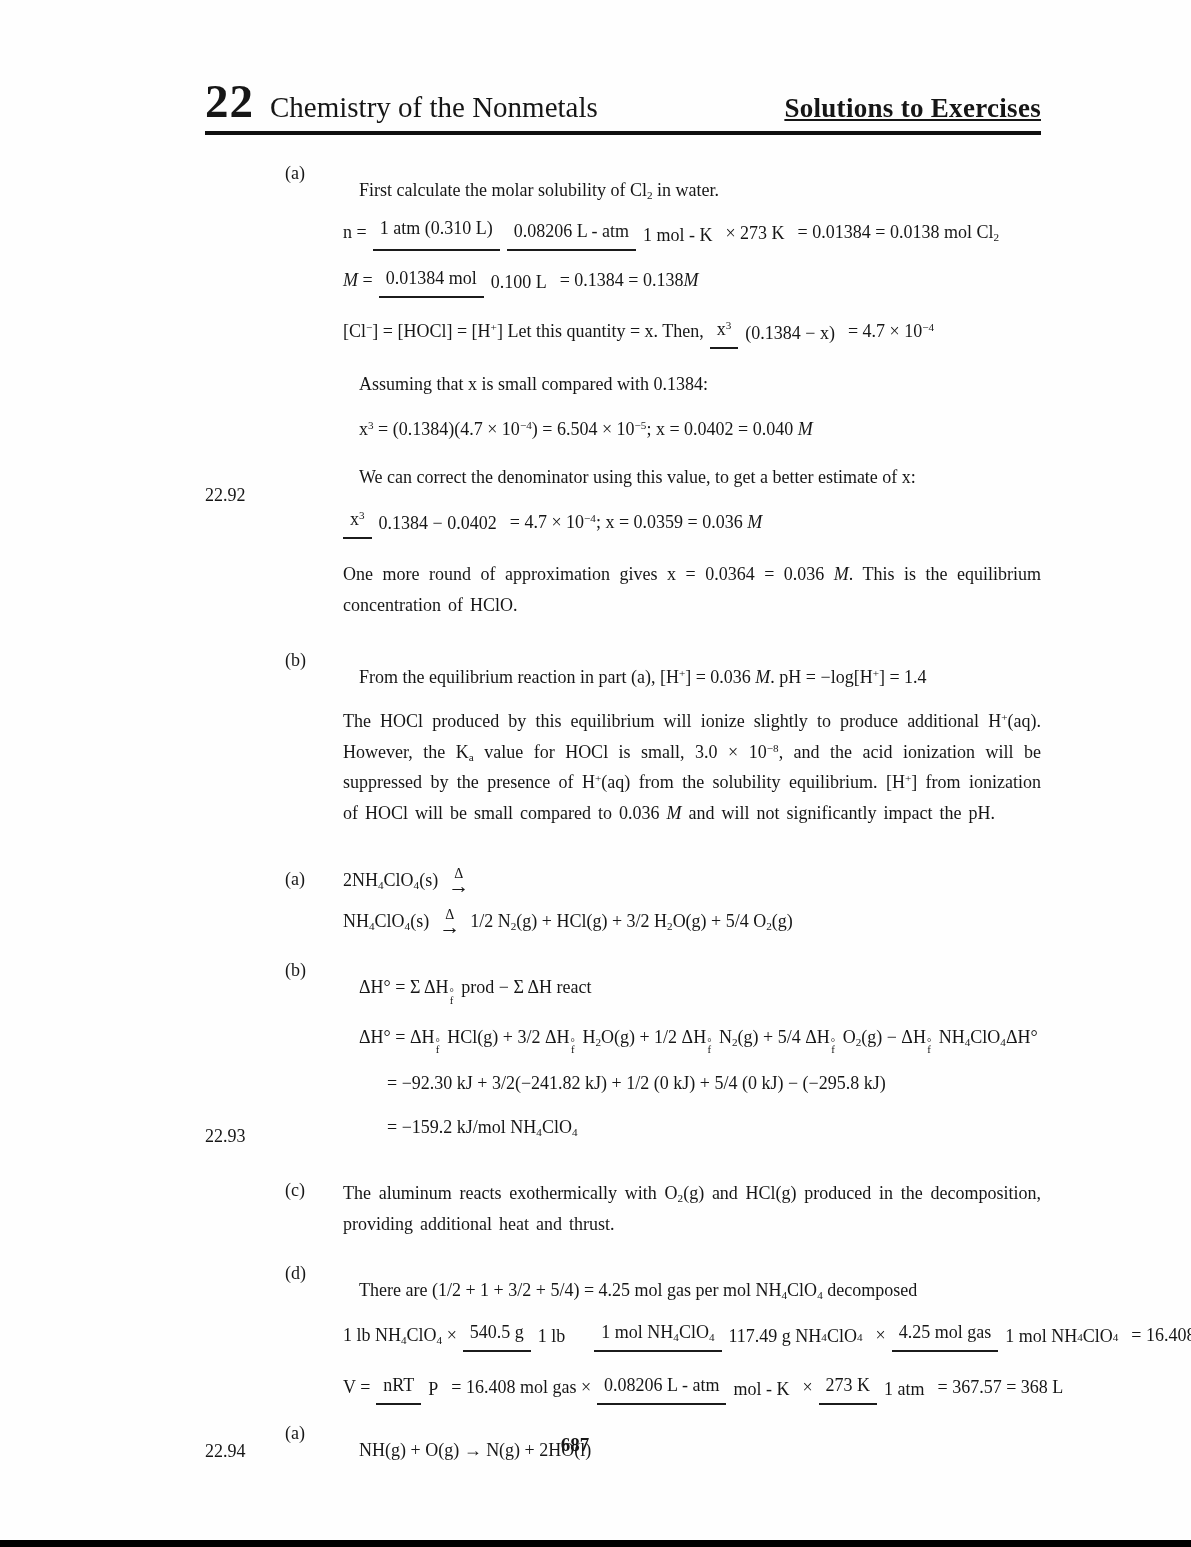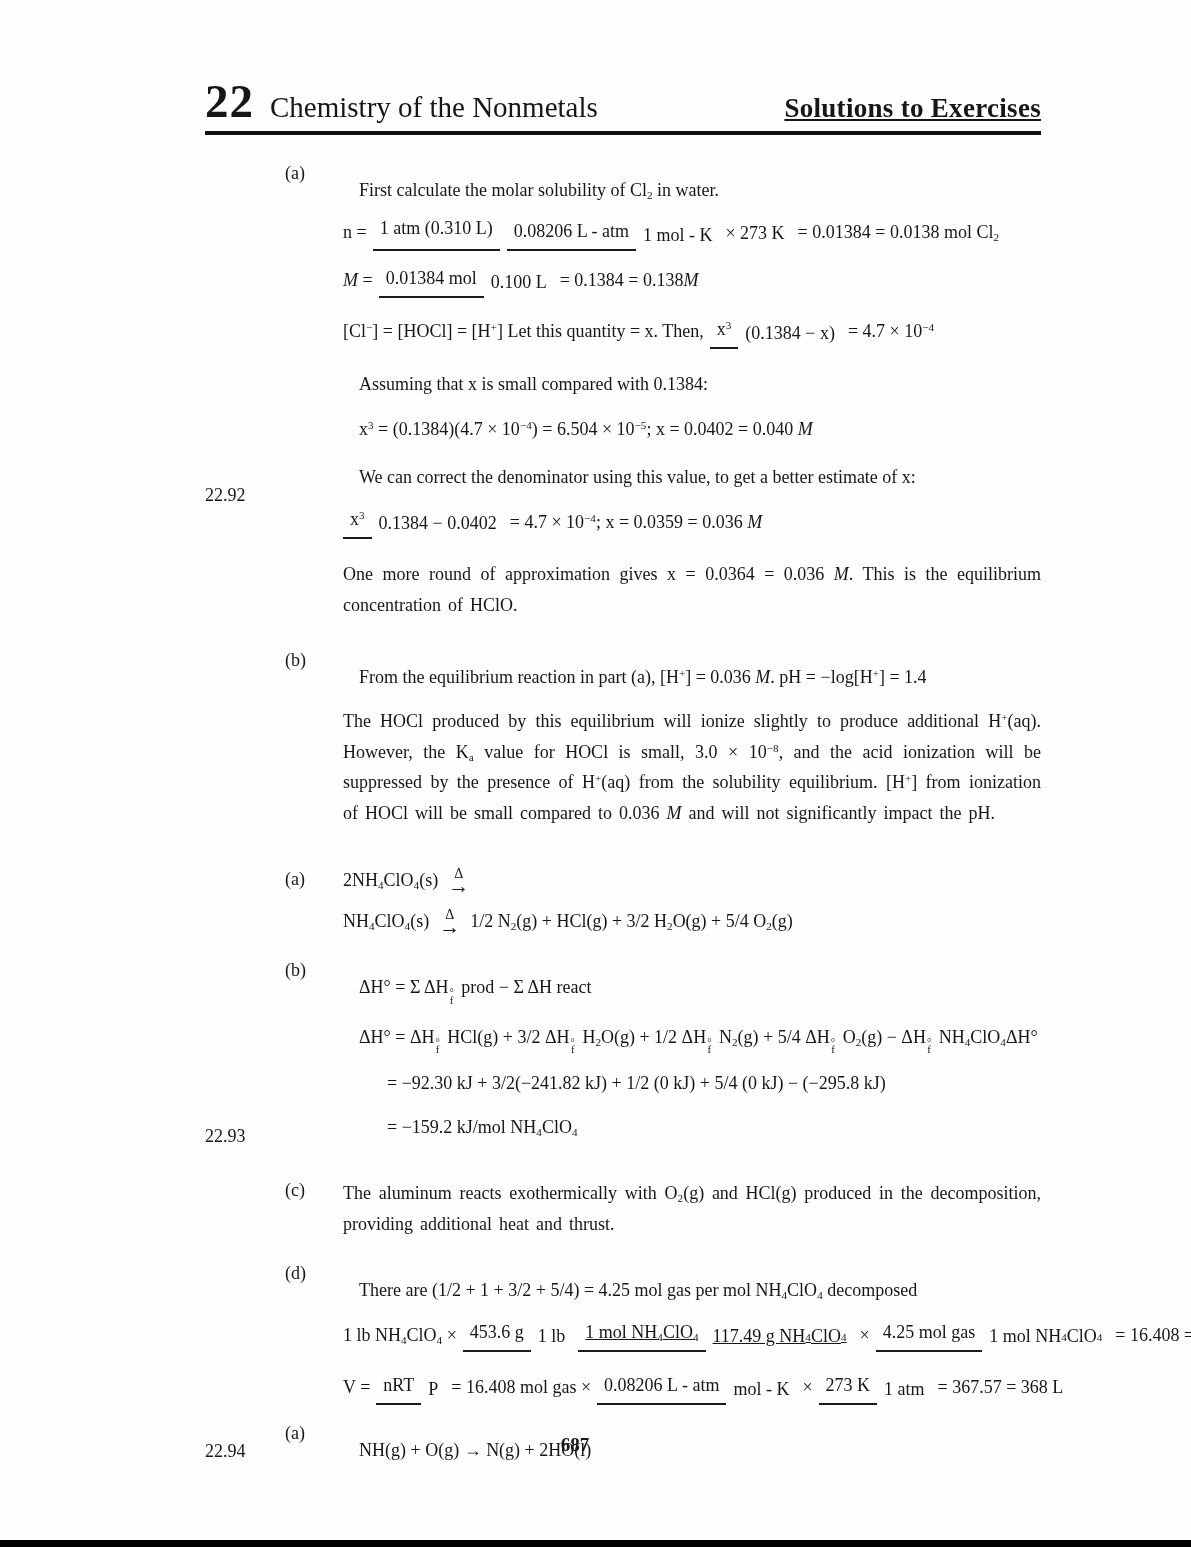--- a/index.html
+++ b/index.html
@@ -189,24 +189,24 @@
         </div>
 
         <div class="part" style="margin-top:22px;">
           <div class="plabel">(d)</div>
           <div class="ptext">
             <p class="line mb14">There are (1/2 + 1 + 3/2 + 5/4) = 4.25 mol gas per mol NH<sub>4</sub>ClO<sub>4</sub> decomposed</p>
 
             <div class="eq mb20">
               <span>1 lb NH<sub>4</sub>ClO<sub>4</sub> ×</span>
               <span class="frac">
-                <span class="ftop">453.6 g</span>
+                <span class="ftop">540.5 g</span>
                 <span class="fbot">1 lb</span>
               </span>
-              <span class="frac" style="margin-left:0;text-decoration:underline;">
+              <span class="frac" style="margin-left:16px;">
                 <span class="ftop">1 mol NH<sub>4</sub>ClO<sub>4</sub></span>
                 <span class="fbot">117.49 g NH<sub>4</sub>ClO<sub>4</sub></span>
               </span>
               <span>×</span>
               <span class="frac">
                 <span class="ftop">4.25 mol gas</span>
                 <span class="fbot">1 mol NH<sub>4</sub>ClO<sub>4</sub></span>
               </span>
               <span>= 16.408 = 16.4 mol gas</span>
             </div>

